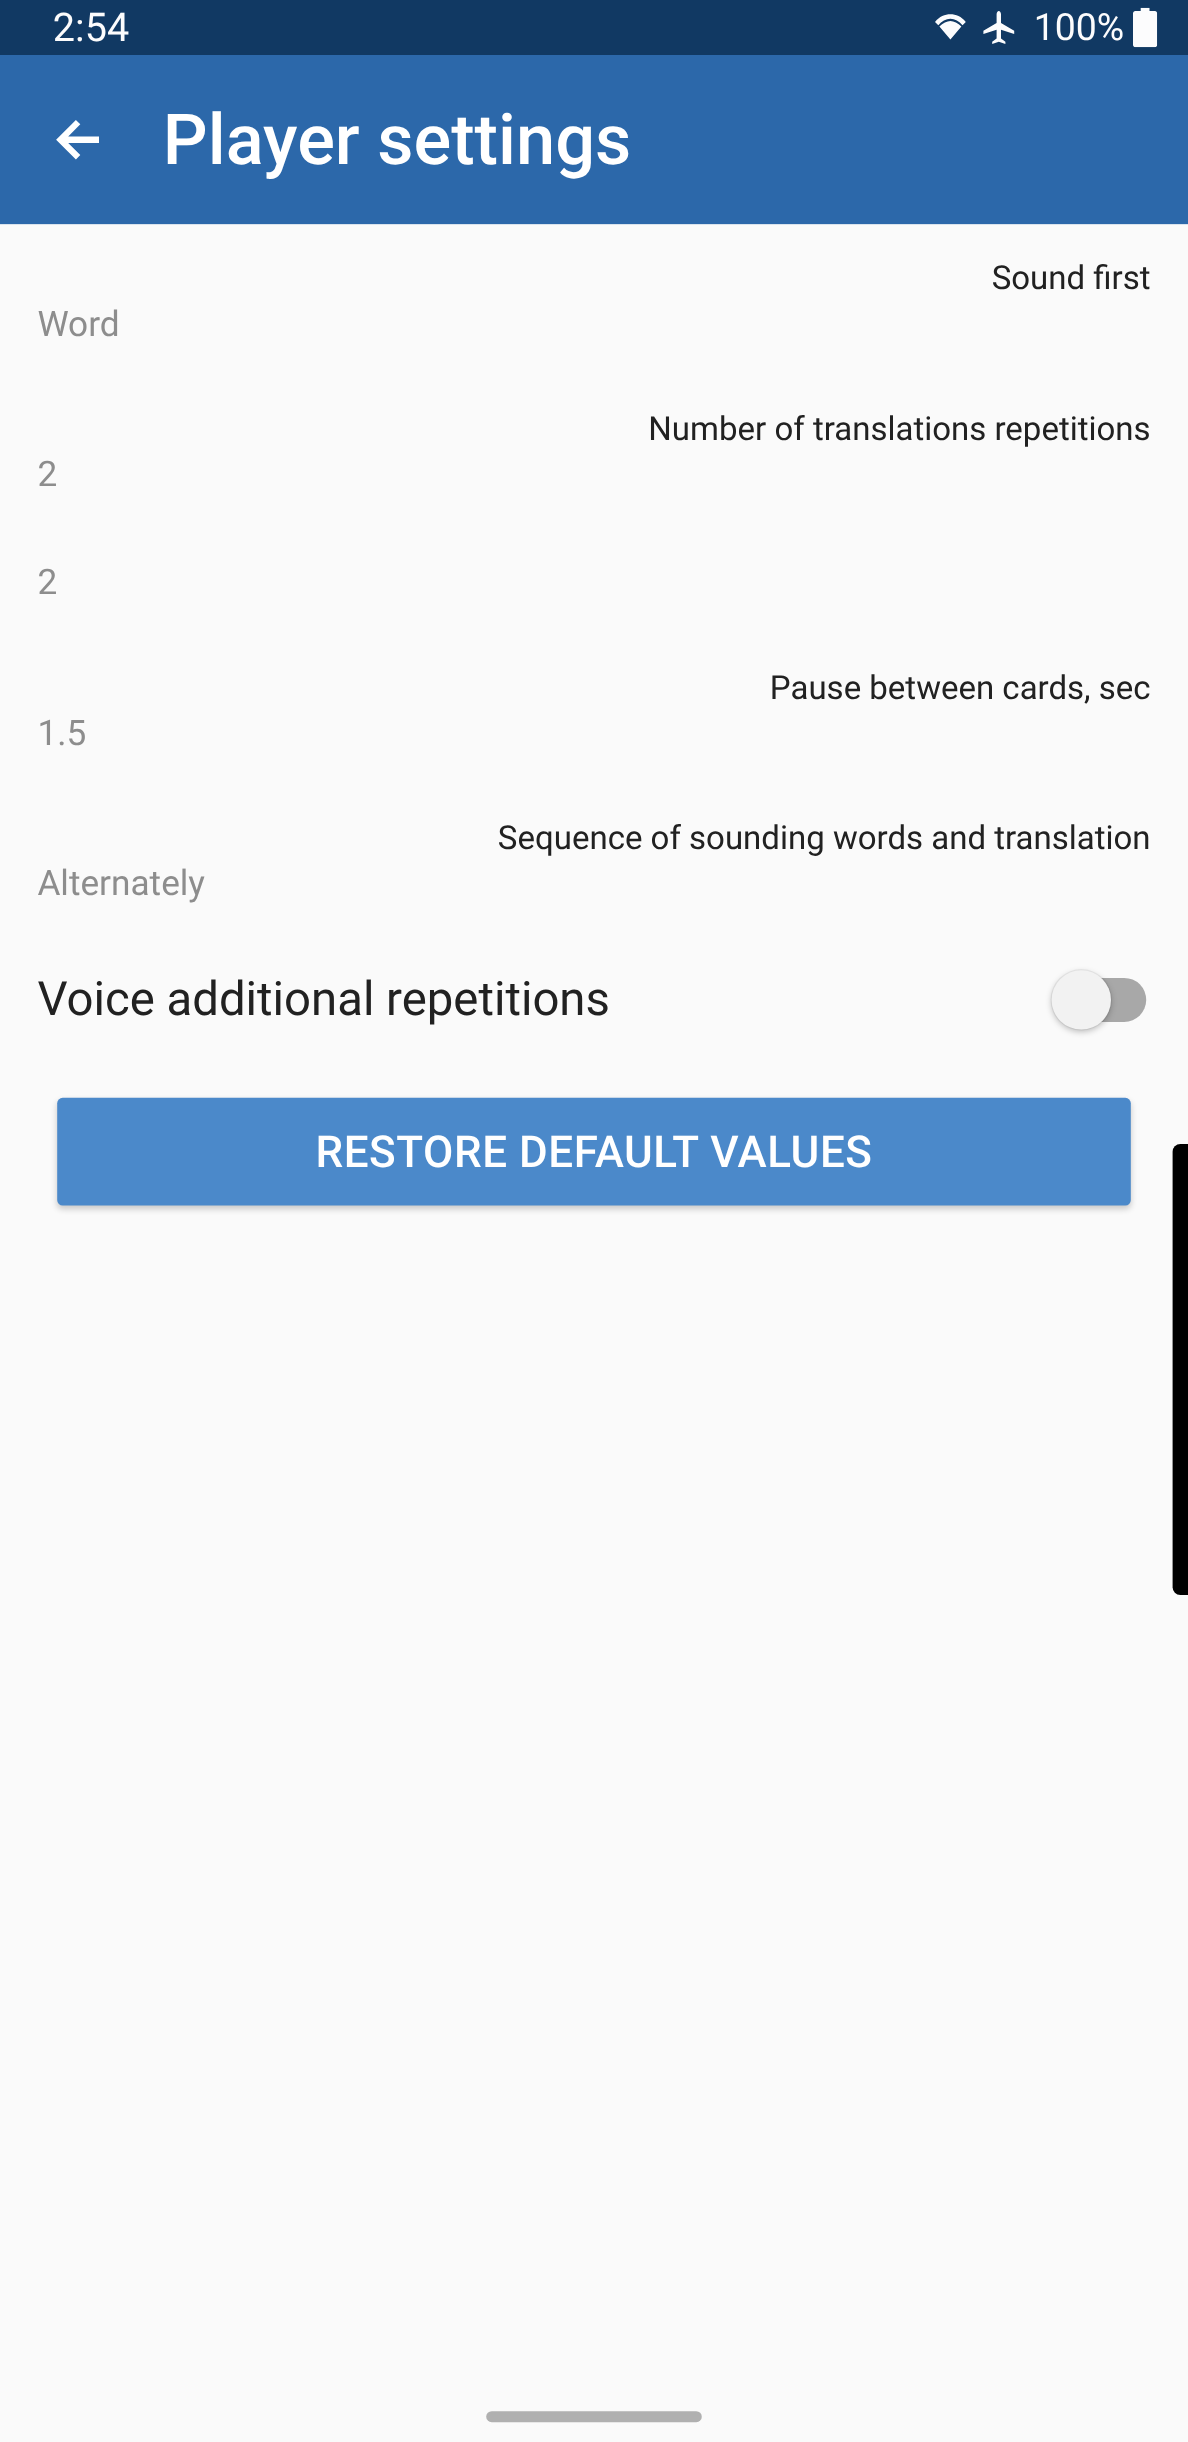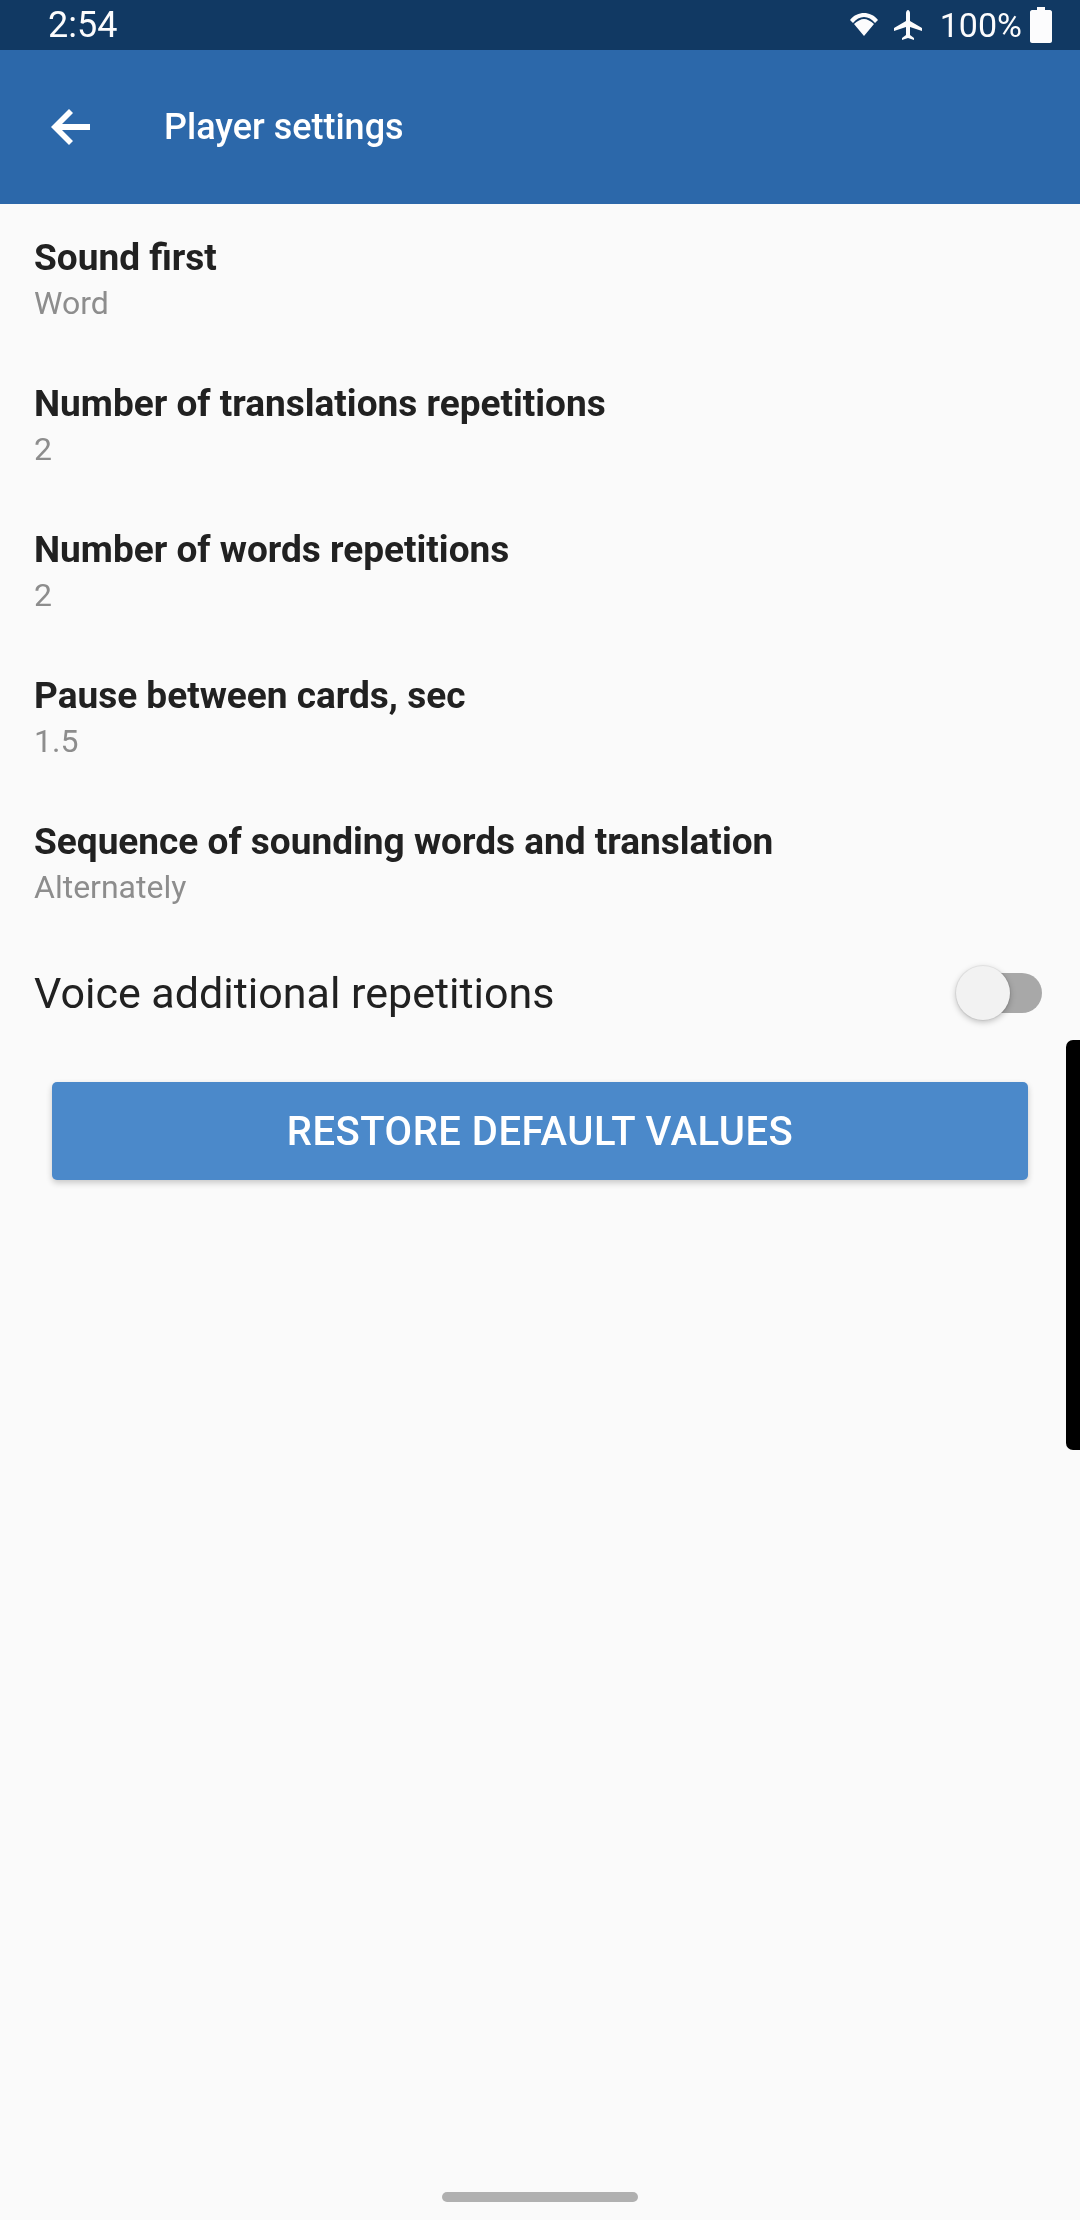--- a/index.html
+++ b/index.html
@@ -52,36 +52,37 @@
     .back-button {
       width: 96px;
       height: 96px;
       display: flex;
       align-items: center;
       justify-content: center;
       cursor: pointer;
     }
     .app-title {
       color: #ffffff;
-      font-size: 36px;
+      font-size: 64px;
       font-weight: 500;
-      margin-left: 44px;
+      margin-left: 28px;
     }
     .content {
       background: #fafafa;
     }
     .setting-row {
       padding: 30px 34px 28px 34px;
       cursor: pointer;
     }
     .setting-title {
-      font-size: 37px;
+      font-size: 30px;
       color: #212121;
       line-height: 1.3;
-      font-weight: 700;
+      font-weight: 400;
+      text-align: right;
     }
     .setting-value {
       font-size: 32px;
       color: #8d8d8d;
       margin-top: 2px;
       font-weight: 400;
     }
     .toggle-row {
       padding: 32px 34px 36px 34px;
       display: flex;
@@ -194,21 +195,20 @@
     <div class="setting-title">Sound first</div>
     <div class="setting-value">Word</div>
   </div>
 
   <div class="setting-row">
     <div class="setting-title">Number of translations repetitions</div>
     <div class="setting-value">2</div>
   </div>
 
   <div class="setting-row">
-    <div class="setting-title">Number of words repetitions</div>
     <div class="setting-value">2</div>
   </div>
 
   <div class="setting-row">
     <div class="setting-title">Pause between cards, sec</div>
     <div class="setting-value">1.5</div>
   </div>
 
 
   <div class="setting-row">

